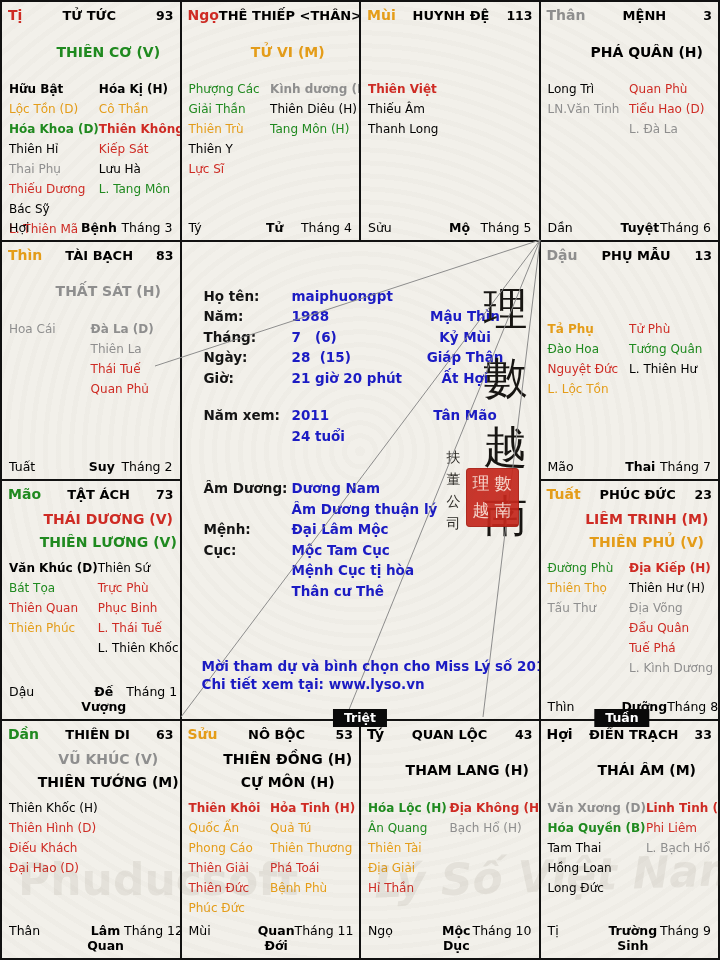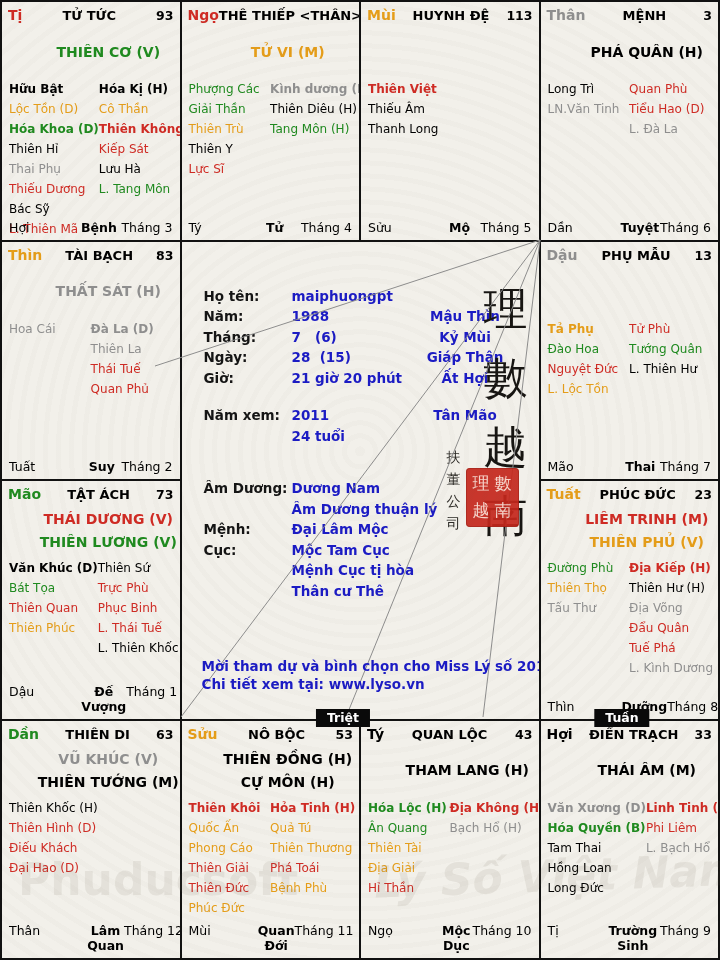--- a/index.html
+++ b/index.html
@@ -173,21 +173,21 @@
   <svg class="lines" width="716" height="956" viewBox="0 0 716 956">
     <line x1="538" y1="238" x2="153" y2="364" stroke="#8d8d8d" stroke-width="1"></line>
     <line x1="538" y1="238" x2="179" y2="715" stroke="#8d8d8d" stroke-width="1"></line>
     <line x1="538" y1="238" x2="344" y2="715" stroke="#8d8d8d" stroke-width="1"></line>
     <line x1="538" y1="238" x2="481" y2="715" stroke="#8d8d8d" stroke-width="1"></line>
   </svg>
 
   <div class="wm wm1">Phuducsoft</div>
   <div class="wm wm2">Lý Số Việt Nam</div>
 
-  <div class="badge" style="left:341px;top:716px;">Triệt</div>
+  <div class="badge" style="left:358px;top:716px;">Triệt</div>
   <div class="badge" style="left:620px;top:716px;">Tuần</div>
 
   <div class="texture"></div>
 <div class="cell" style="grid-area: 1 / 1;">
     <div class="cell-head">
       <span class="branch c-red">Tị</span>
       <span class="pname">TỬ TỨC</span>
       <span class="pnum">93</span>
     </div>
     <div class="mains">

